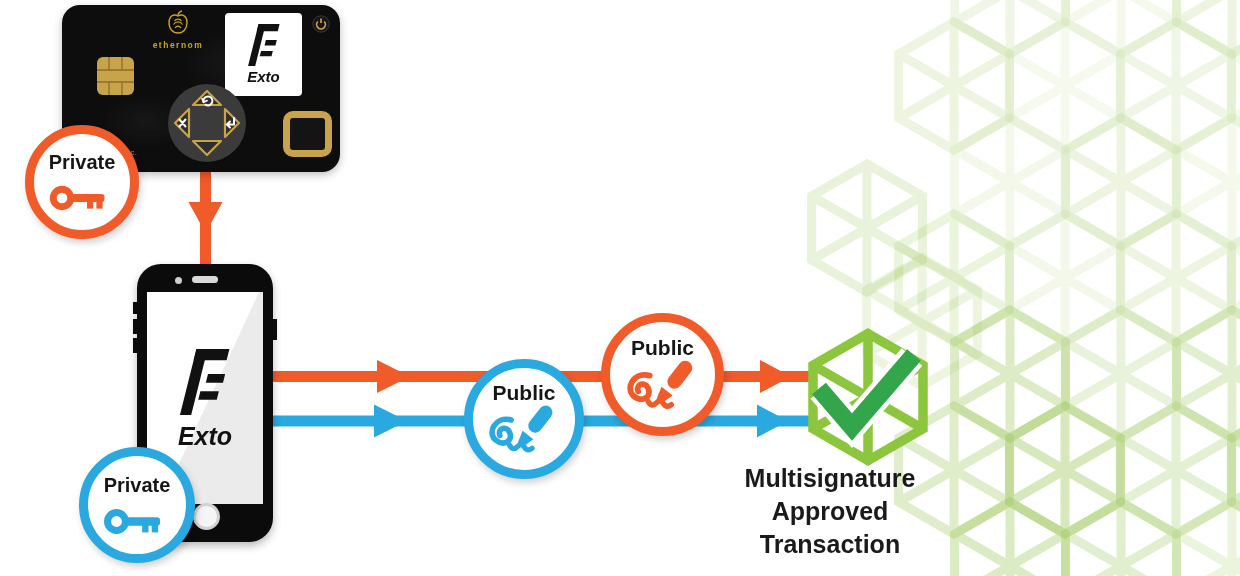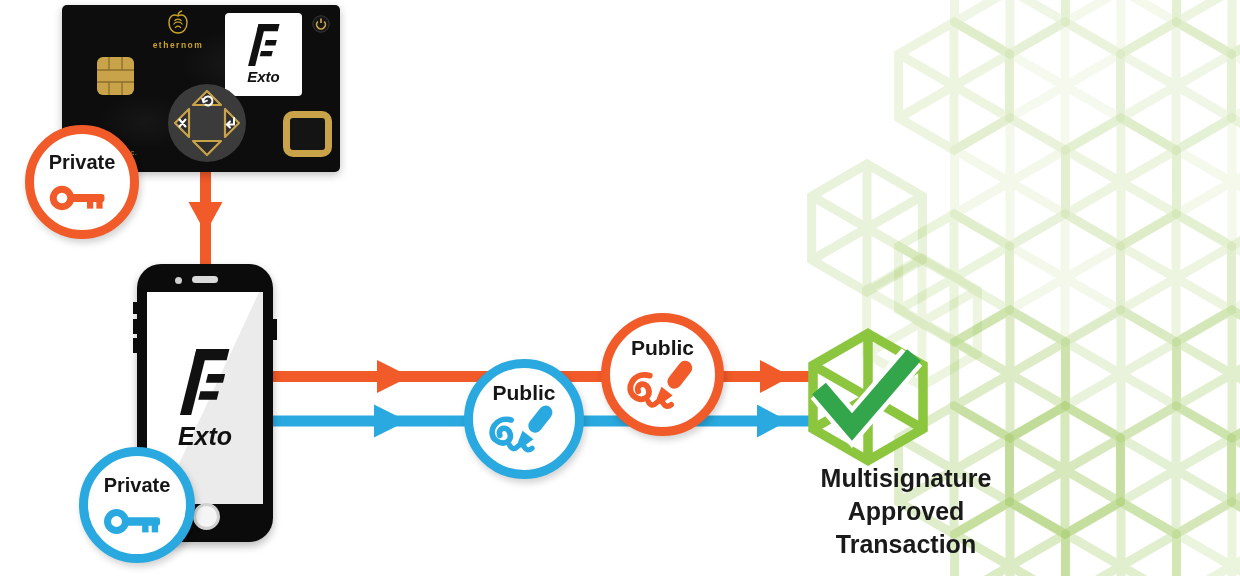--- a/index.html
+++ b/index.html
@@ -1,21 +1,21 @@
 <!DOCTYPE html>
 <html style="--orange: #F15A29; --blue: #29A9DF; --gold: #C9A349; --gold_text: #C9A227; --card_black: #0D0D0D; --cube_green: #8CC63F; --check_green: #33A64C; --pattern_green: #8FC045; --ink: #1A1A1A;"><head>
 <meta charset="utf-8">
 <style>
   html,body{margin:0;padding:0;background:#fff;}
   #stage{position:relative;width:1240px;height:576px;background:#fff;overflow:hidden;
          font-family:"Liberation Sans","DejaVu Sans",sans-serif;}
   #overlay{position:absolute;left:0;top:0;width:1240px;height:576px;}
 
   
-  .card{position:absolute;left:62px;top:5px;width:278px;height:167px;border-radius:5px;
+  .card{position:absolute;left:62px;top:5px;width:278px;height:167px;border-radius:18px;
         background:
           radial-gradient(90px 50px at 65% 35%, rgba(255,255,255,.05), transparent 70%),
           radial-gradient(70px 40px at 30% 70%, rgba(255,255,255,.04), transparent 70%),
           var(--card_black);
         box-shadow:0 3px 8px rgba(0,0,0,.25);}
   .brand{position:absolute;left:86px;top:4px;width:60px;text-align:center;}
   .brand-name{display:block;margin-top:1px;font-size:8.5px;letter-spacing:1.5px;font-weight:bold;
               color:var(--gold_text);}
   .chip{position:absolute;left:35px;top:52px;width:37px;height:38px;border-radius:6px;
         background:var(--gold);}
@@ -49,21 +49,21 @@
   #badge-private-phone{left:79px;top:447px;width:116px;height:116px;}
   #badge-private-phone .lbl{font-size:20px;margin-top:18px;}
   #badge-public-blue{left:464px;top:359px;width:120px;height:120px;}
   #badge-public-blue .lbl{font-size:21px;margin-top:13px;}
   #badge-public-orange{left:601px;top:313px;width:123px;height:123px;}
   #badge-public-orange .lbl{font-size:21px;margin-top:14px;}
   .key-icon{margin-top:4px;}
   .pen-icon{margin-top:-6px;}
 
   
-  .result{position:absolute;left:756px;top:462px;width:300px;text-align:center;
+  .result{position:absolute;left:680px;top:462px;width:300px;text-align:center;
           font-size:25px;line-height:33px;font-weight:bold;color:var(--ink);}
 
   .fill-orange{fill:var(--orange);} .fill-blue{fill:var(--blue);}
   .cube-stroke{stroke:var(--cube_green);fill:none;}
   .check-green{stroke:var(--check_green);fill:none;}
 </style>
 </head>
 <body>
 <div id="stage">
 

